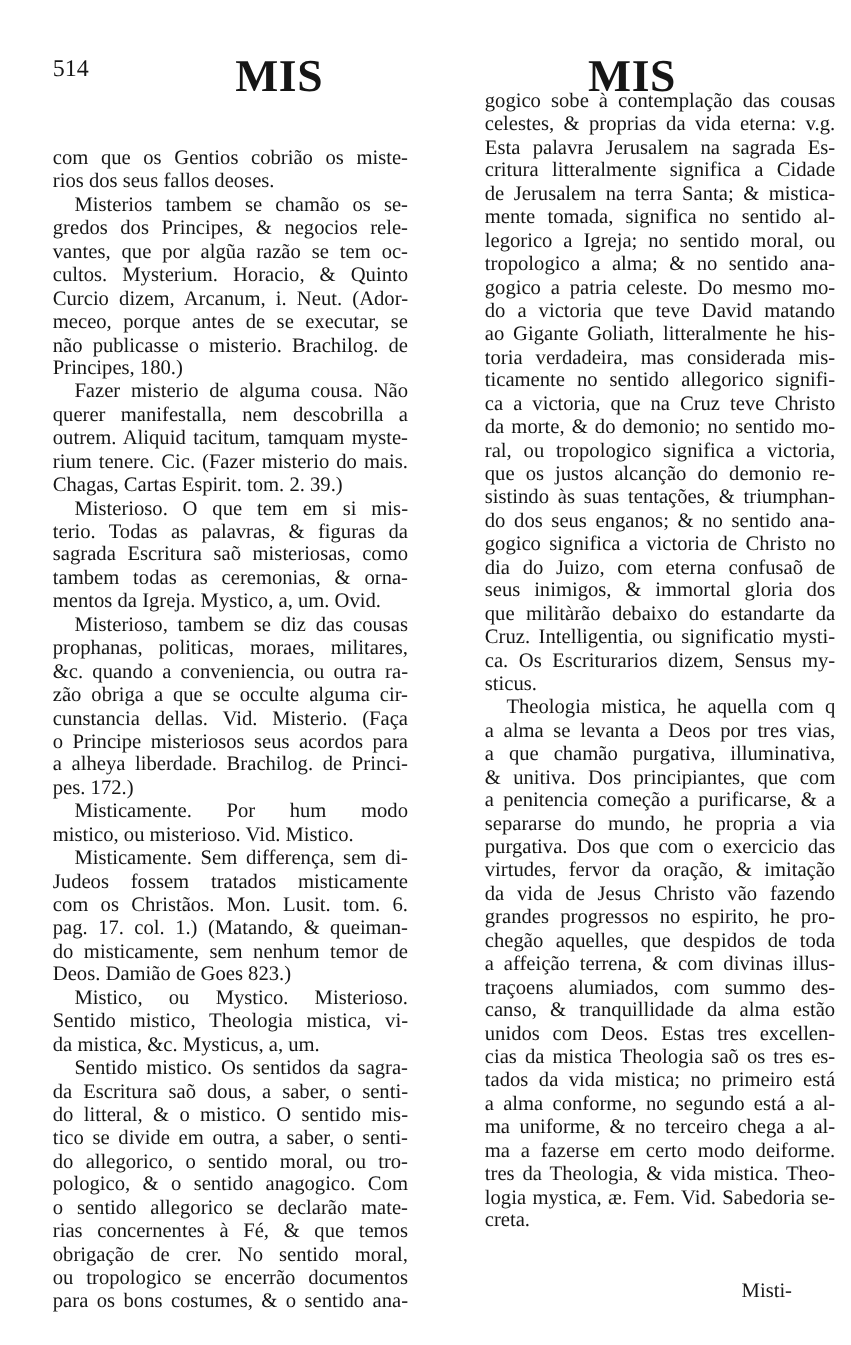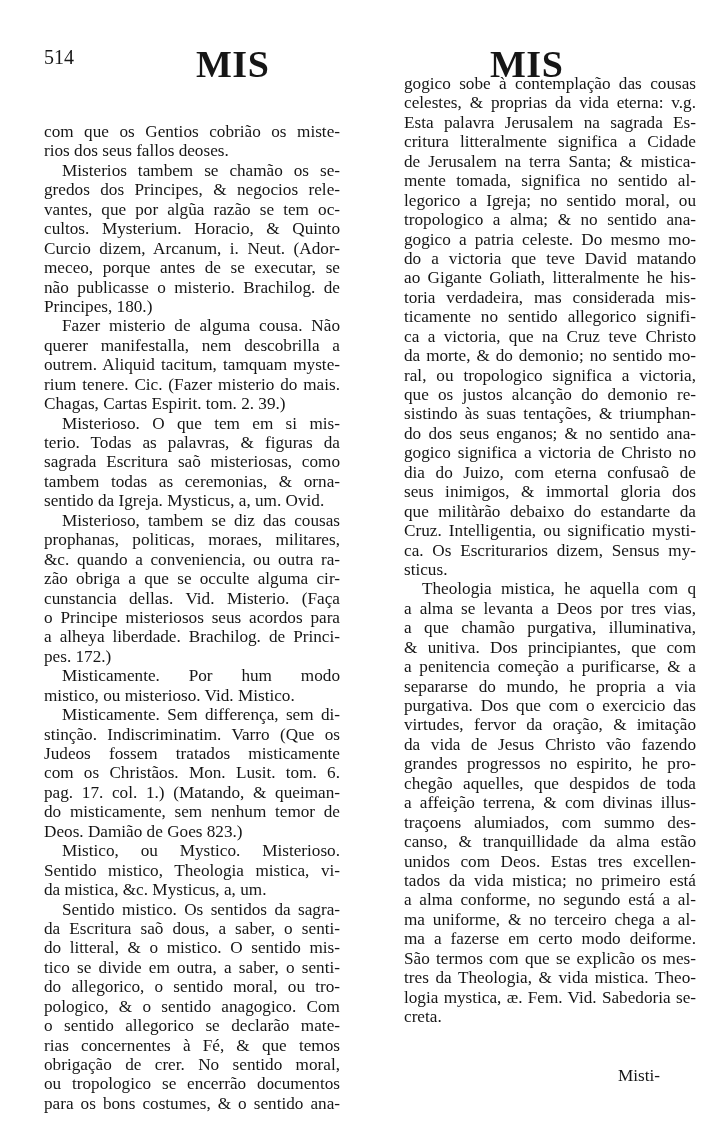--- a/index.html
+++ b/index.html
@@ -39,33 +39,32 @@
     <span class="line last">Principes, 180.)</span>
     <span class="line indent">Fazer misterio de alguma cousa. Não</span>
     <span class="line">querer manifestalla, nem descobrilla a</span>
     <span class="line">outrem. Aliquid tacitum, tamquam myste-</span>
     <span class="line">rium tenere. Cic. (Fazer misterio do mais.</span>
     <span class="line last">Chagas, Cartas Espirit. tom. 2. 39.)</span>
     <span class="line indent">Misterioso. O que tem em si mis-</span>
     <span class="line">terio. Todas as palavras, &amp; figuras da</span>
     <span class="line">sagrada Escritura saõ misteriosas, como</span>
     <span class="line">tambem todas as ceremonias, &amp; orna-</span>
-    <span class="line last">sentido da Igreja. Mysticus, a, um. Ovid.</span>
+    <span class="line last">mentos da Igreja. Mystico, a, um. Ovid.</span>
     <span class="line indent">Misterioso, tambem se diz das cousas</span>
     <span class="line">prophanas, politicas, moraes, militares,</span>
     <span class="line">&amp;c. quando a conveniencia, ou outra ra-</span>
     <span class="line">zão obriga a que se occulte alguma cir-</span>
     <span class="line">cunstancia dellas. Vid. Misterio. (Faça</span>
     <span class="line">o Principe misteriosos seus acordos para</span>
     <span class="line">a alheya liberdade. Brachilog. de Princi-</span>
     <span class="line last">pes. 172.)</span>
     <span class="line indent">Misticamente. Por hum modo</span>
     <span class="line last">mistico, ou misterioso. Vid. Mistico.</span>
     <span class="line indent">Misticamente. Sem differença, sem di-</span>
-    <span class="line">stinção. Indiscriminatim. Varro (Que os</span>
     <span class="line">Judeos fossem tratados misticamente</span>
     <span class="line">com os Christãos. Mon. Lusit. tom. 6.</span>
     <span class="line">pag. 17. col. 1.) (Matando, &amp; queiman-</span>
     <span class="line">do misticamente, sem nenhum temor de</span>
     <span class="line last">Deos. Damião de Goes 823.)</span>
     <span class="line indent">Mistico, ou Mystico. Misterioso.</span>
     <span class="line">Sentido mistico, Theologia mistica, vi-</span>
     <span class="line last">da mistica, &amp;c. Mysticus, a, um.</span>
     <span class="line indent">Sentido mistico. Os sentidos da sagra-</span>
     <span class="line">da Escritura saõ dous, a saber, o senti-</span>
@@ -114,23 +113,23 @@
     <span class="line">separarse do mundo, he propria a via</span>
     <span class="line">purgativa. Dos que com o exercicio das</span>
     <span class="line">virtudes, fervor da oração, &amp; imitação</span>
     <span class="line">da vida de Jesus Christo vão fazendo</span>
     <span class="line">grandes progressos no espirito, he pro-</span>
     <span class="line">chegão aquelles, que despidos de toda</span>
     <span class="line">a affeição terrena, &amp; com divinas illus-</span>
     <span class="line">traçoens alumiados, com summo des-</span>
     <span class="line">canso, &amp; tranquillidade da alma estão</span>
     <span class="line">unidos com Deos. Estas tres excellen-</span>
+    <span class="line">cias da mistica Theologia saõ os tres es-</span>
     <span class="line">tados da vida mistica; no primeiro está</span>
     <span class="line">a alma conforme, no segundo está a al-</span>
     <span class="line">ma uniforme, &amp; no terceiro chega a al-</span>
     <span class="line">ma a fazerse em certo modo deiforme.</span>
-    <span class="line">São termos com que se explicão os mes-</span>
     <span class="line">tres da Theologia, &amp; vida mistica. Theo-</span>
     <span class="line">logia mystica, æ. Fem. Vid. Sabedoria se-</span>
     <span class="line last">creta.</span>
   </div>
 
 <div style="position:absolute; top:1066px; left:368px; width:292px; font-size:17.2px; text-align:right;">Misti-</div>
 
 </body></html>

